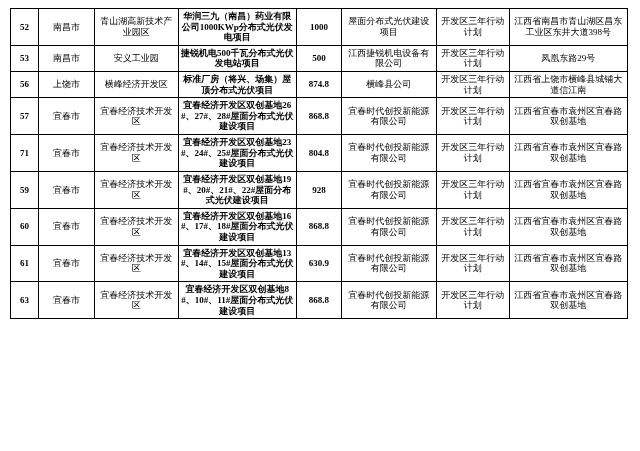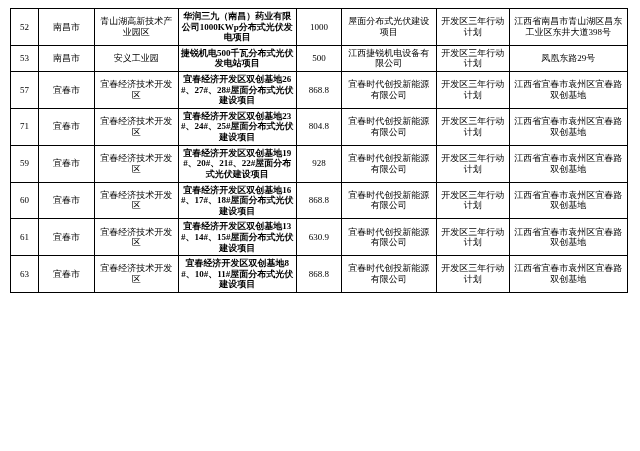--- a/index.html
+++ b/index.html
@@ -38,20 +38,21 @@
   col.c0 { width: 26px; }
   col.c1 { width: 52px; }
   col.c2 { width: 78px; }
   col.c3 { width: 110px; }
   col.c4 { width: 42px; }
   col.c5 { width: 88px; }
   col.c6 { width: 68px; }
   col.c7 { width: 110px; }
   .num, .cap {
     font-family: "Liberation Serif", "DejaVu Serif", serif;
+    font-weight: bold;
   }
   .proj {
     font-weight: bold;
     margin-top: 16px;
   }
 </style>
 </head>
 <body>
 
 <div class="sheet">
@@ -85,20 +86,30 @@
         <td>安义工业园</td>
         <td class="proj">捷锐机电500千瓦分布式光伏发电站项目</td>
         <td class="cap">500</td>
         <td>江西捷锐机电设备有限公司</td>
         <td>开发区三年行动计划</td>
         <td>凤凰东路29号</td>
       </tr>
 
 
 
+      <tr>
+        <td class="num">56</td>
+        <td>上饶市</td>
+        <td>横峰经济开发区</td>
+        <td class="proj">标准厂房（将兴、场集）屋顶分布式光伏项目</td>
+        <td class="cap">874.8</td>
+        <td>横峰县公司</td>
+        <td>开发区三年行动计划</td>
+        <td>江西省上饶市横峰县城铺大道信江南</td>
+      </tr>
 
       <tr>
         <td class="num">57</td>
         <td>宜春市</td>
         <td>宜春经济技术开发区</td>
         <td class="proj">宜春经济开发区双创基地26#、27#、28#屋面分布式光伏建设项目</td>
         <td class="cap">868.8</td>
         <td>宜春时代创投新能源有限公司</td>
         <td>开发区三年行动计划</td>
         <td>江西省宜春市袁州区宜春路双创基地</td>

